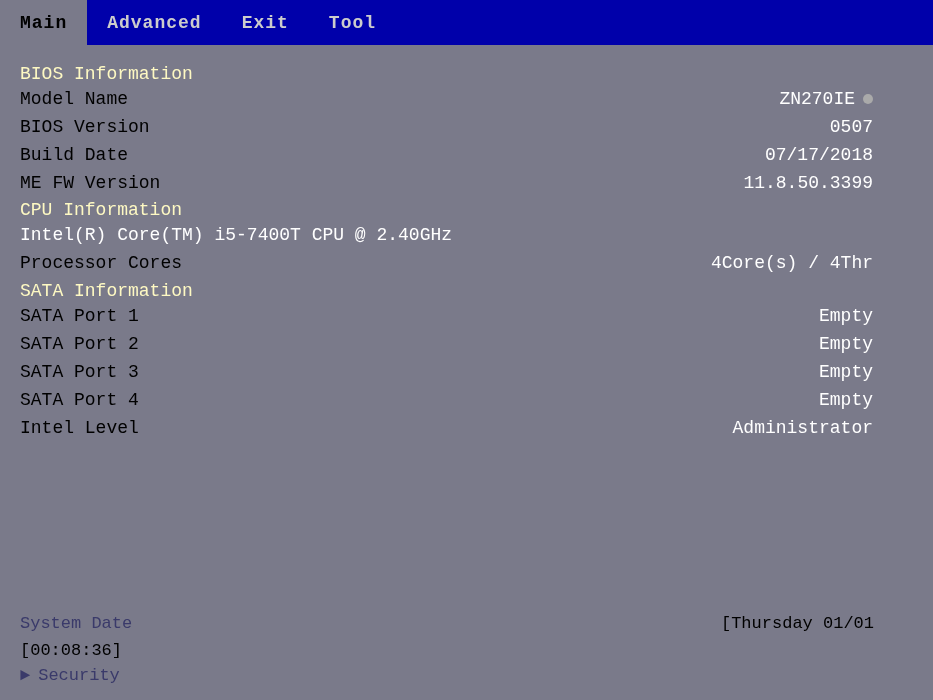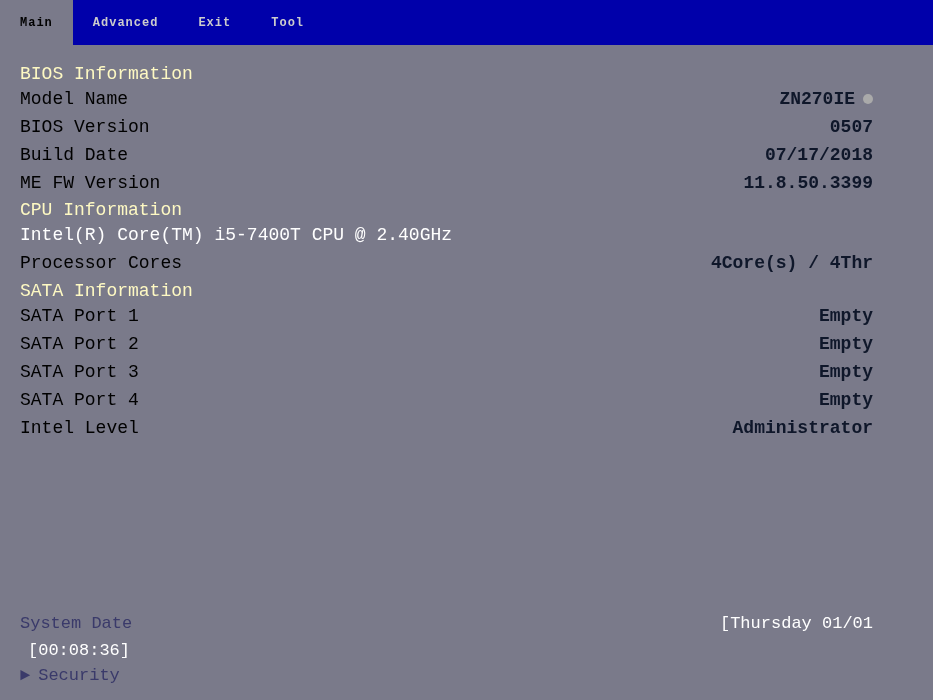--- a/index.html
+++ b/index.html
@@ -30,21 +30,21 @@
       display: flex;
       background-color: #0000aa;
       height: 45px;
       align-items: center;
       padding: 0;
     }
 
     .menu-item {
       padding: 10px 20px;
       color: #cccccc;
-      font-size: 12px;
+      font-size: 18px;
       font-weight: bold;
       cursor: pointer;
       height: 100%;
       display: flex;
       align-items: center;
       letter-spacing: 1px;
     }
 
     .menu-item.active {
       background-color: #7a7a8a;
@@ -67,23 +67,22 @@
       color: #000000;
       line-height: 1.45;
     }
 
     .info-label {
       color: #000000;
       font-weight: normal;
     }
 
     .info-value {
-      color: #0f172a;
+      color: #ffffff;
       padding-right: 40px;
-      font-weight: bold;
     }
 
     .section-header {
       font-size: 18px;
       color: #fef9c3;
       margin-top: 4px;
       margin-bottom: 2px;
       font-weight: normal;
     }
 
@@ -92,41 +91,40 @@
       color: #ffffff;
       margin-bottom: 2px;
       line-height: 1.45;
     }
 
     
     .bottom-section {
       position: absolute;
       bottom: 0;
       left: 0;
-      right: 0;
-      padding: 10px 20px 15px 20px;
+      right: 8px;
+      padding: 10px 11px 15px 20px;
       background-color: #7a7a8a;
     }
 
     .bottom-row {
       display: flex;
       justify-content: space-between;
       font-size: 17px;
       color: #3a3a6a;
       line-height: 1.6;
     }
 
     .bottom-label {
       color: #3a3a6a;
     }
 
     .bottom-value {
-      color: #ffffff;
+      color: #000000;
       padding-right: 40px;
-      margin-left: 8px;
     }
 
     .security-row {
       display: flex;
       align-items: center;
       font-size: 17px;
       color: #3a3a6a;
       margin-top: 2px;
     }
 

